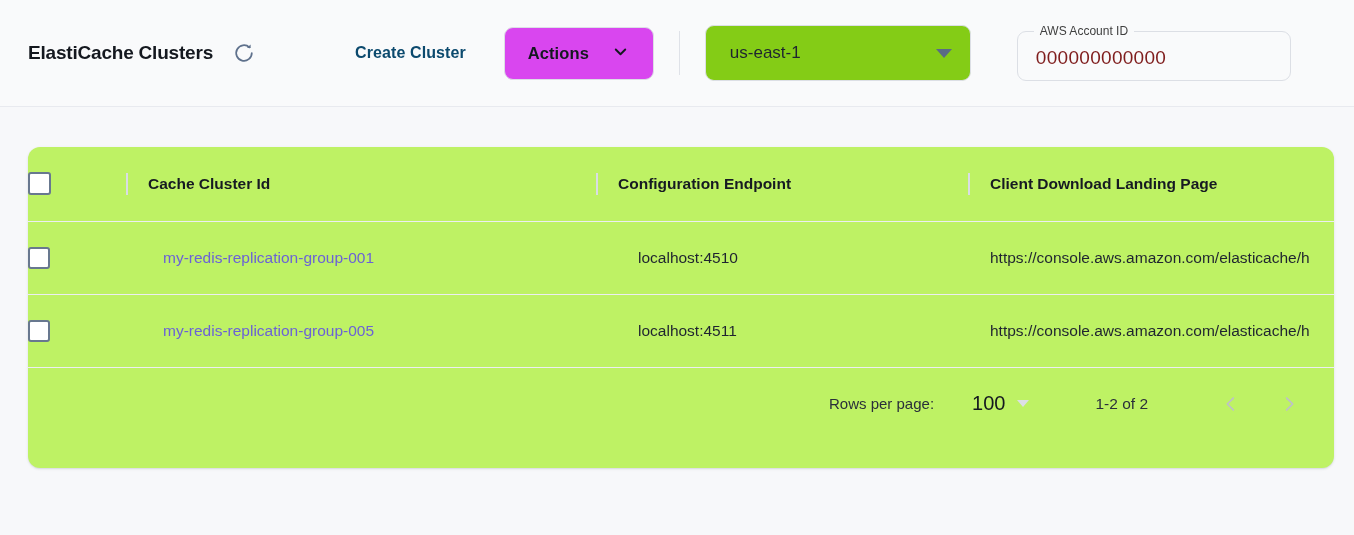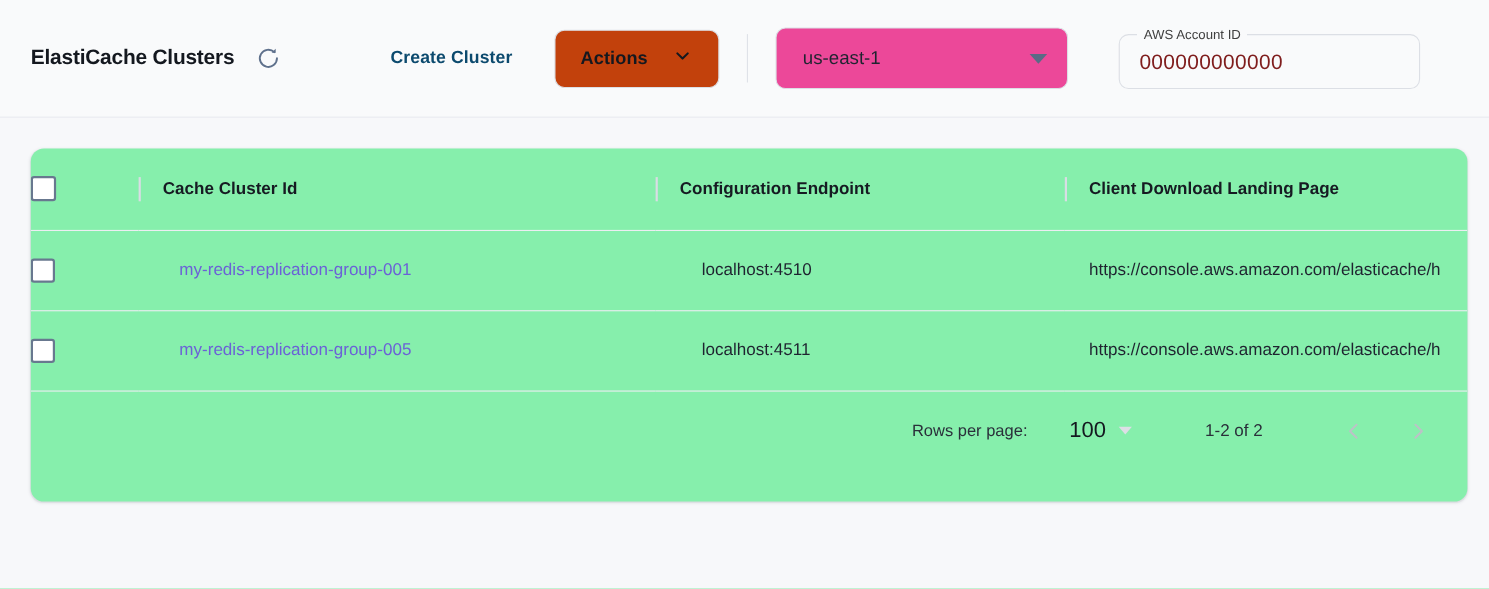--- a/index.html
+++ b/index.html
@@ -69,21 +69,21 @@
     padding: 8px 4px;
     letter-spacing: 0.1px;
   }
 
   .actions-btn {
     margin-left: 34px;
     width: 150px;
     height: 53px;
     border: 1px solid #dcdfe5;
     border-radius: 9px;
-    background: #c2410c;
+    background: #d946ef;
     display: flex;
     align-items: center;
     justify-content: center;
     gap: 22px;
     cursor: pointer;
     font-family: inherit;
   }
   .actions-btn .lbl {
     font-size: 16.5px;
     font-weight: 700;
@@ -98,21 +98,21 @@
     margin-left: 25px;
     flex: 0 0 auto;
   }
 
   .region-select {
     margin-left: 25px;
     width: 266px;
     height: 56px;
     border: 1px solid #dcdfe5;
     border-radius: 9px;
-    background: #ec4899;
+    background: #84cc16;
     display: flex;
     align-items: center;
     padding: 0 18px 0 24px;
     cursor: pointer;
     justify-content: space-between;
   }
   .region-select .val {
     font-size: 17px;
     color: #1f2430;
   }
@@ -157,24 +157,24 @@
     color: #7f1d1d;
     padding: 10px 18px 0 19px;
     letter-spacing: 0.3px;
     width: 100%;
   }
 
   
   .card {
     position: absolute;
     left: 28px;
-    top: 135px;
+    top: 147px;
     width: 1306px;
     height: 321px;
-    background: #86efac;
+    background: #bef264;
     border-radius: 12px;
     box-shadow: 0 1px 3px rgba(24,32,48,0.10), 0 1px 1px rgba(24,32,48,0.05);
     overflow: hidden;
   }
 
   table.cluster-table {
     width: 100%;
     border-collapse: collapse;
     table-layout: fixed;
   }

